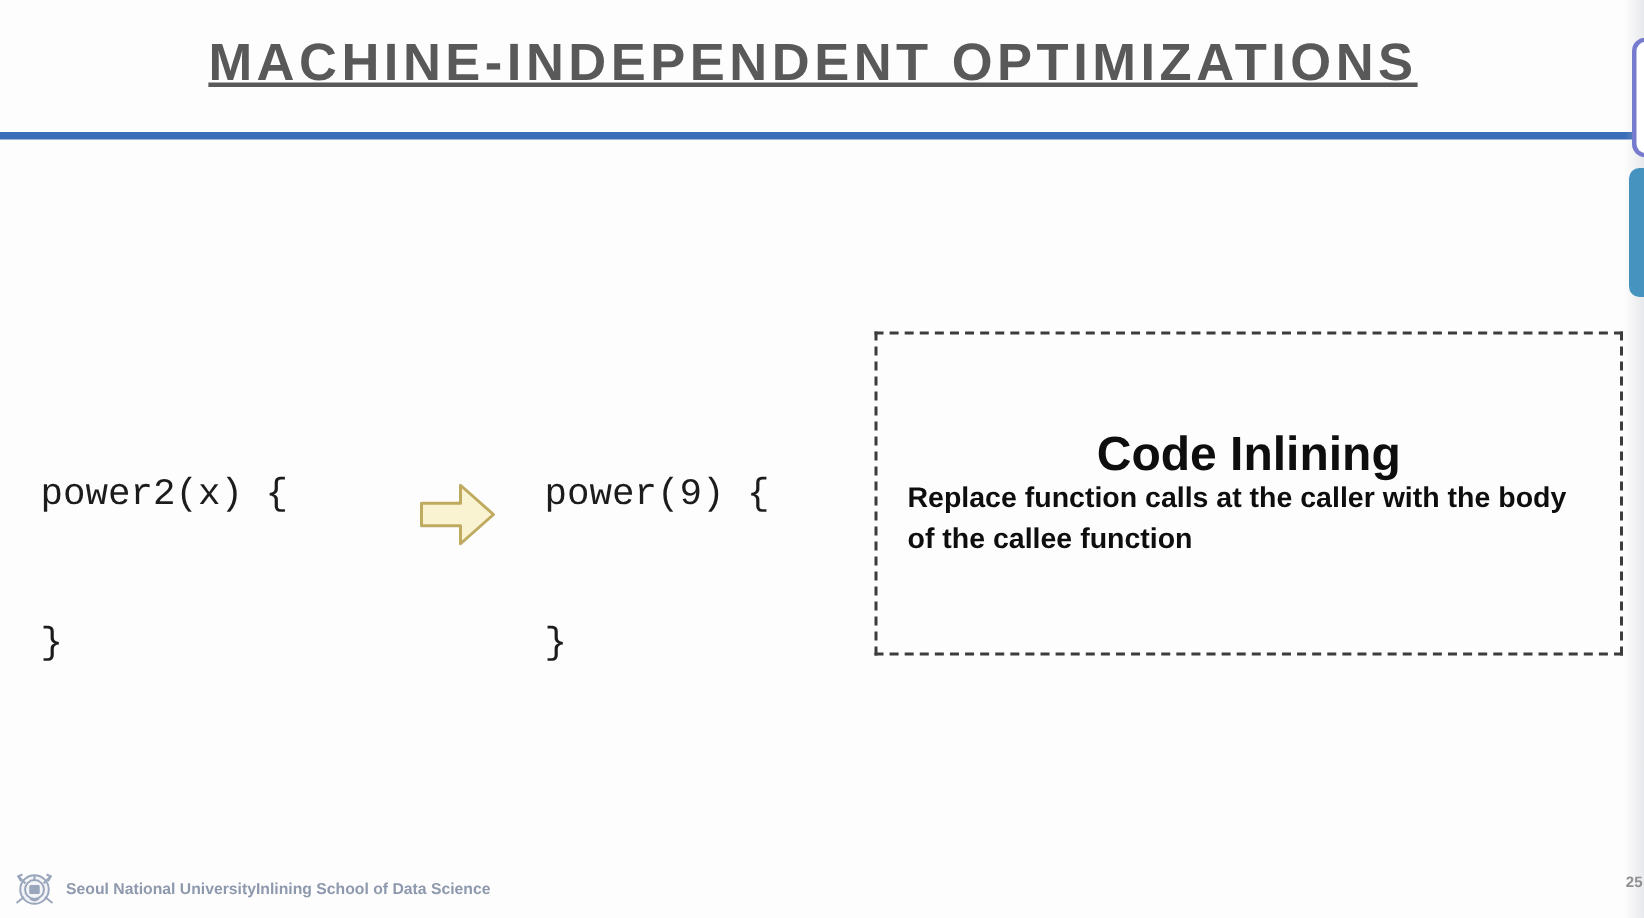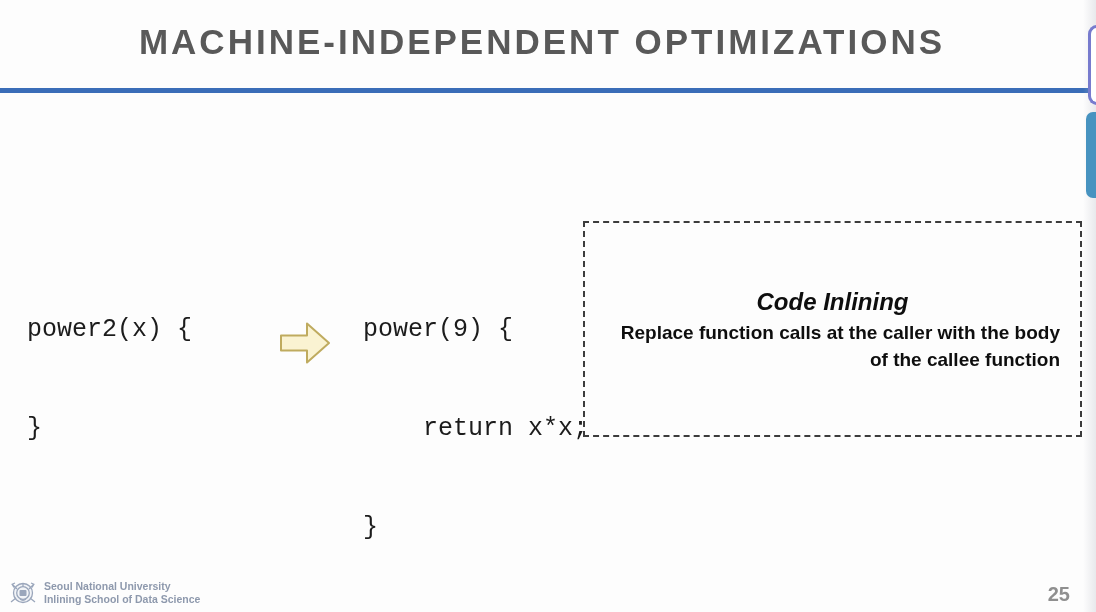--- a/index.html
+++ b/index.html
@@ -3,69 +3,69 @@
 <meta charset="utf-8">
 <style>
   html,body{margin:0;padding:0;background:#e9e9e9;}
   .slide{
     position:relative;width:1096px;height:612px;background:#fdfdfd;
     overflow:hidden;font-family:"Liberation Sans",sans-serif;
   }
   
   .title{
     position:absolute;top:22px;left:0;width:1084px;text-align:center;
-    font-size:35px;font-weight:bold;letter-spacing:3px;color:#595959;
+    font-size:35px;font-weight:bold;letter-spacing:3px;color:#595959;text-decoration:underline;
   }
   .divider{
     position:absolute;top:88px;left:0;width:1092px;height:5px;background:#3a6db8;
   }
   
   .code{
     position:absolute;top:247px;font-family:"Liberation Mono",monospace;
     font-size:25px;line-height:33px;color:#1c1c1c;white-space:pre;
   }
   .code-before{left:27px;}
   .code-after{left:363px;}
   
   .arrow{position:absolute;left:278px;top:319px;width:54px;height:48px;}
   
   .callout{
     position:absolute;left:583px;top:221px;width:499px;height:216px;
     border:2px dashed #3c3c3c;box-sizing:border-box;
     display:flex;flex-direction:column;align-items:center;justify-content:center;
   }
-  .callout-title{font-size:24px;font-weight:bold;color:#0e0e0e;line-height:34px;font-style:italic;}
+  .callout-title{font-size:32px;font-weight:bold;color:#0e0e0e;line-height:34px;}
   .callout-body{
     font-size:19px;font-weight:bold;color:#0e0e0e;line-height:27px;
-    width:455px;text-align:right;
+    width:455px;text-align:left;
   }
   
   .edge-strip{
     position:absolute;right:0;top:0;width:13px;height:612px;
     background:linear-gradient(to right,rgba(210,212,218,0),rgba(198,200,208,0.38));
   }
   .side-tab-outline{
     position:absolute;left:1088px;top:25px;width:12px;height:80px;
     background:#ffffff;border:3px solid #777bce;border-right:none;
     border-radius:9px 0 0 9px;box-sizing:border-box;z-index:5;
   }
   .side-tab-solid{
     position:absolute;left:1086px;top:112px;width:11px;height:86px;
     background:#4793c0;border-radius:7px 0 0 7px;z-index:5;
   }
   
   .footer{
     position:absolute;left:7px;top:576px;display:flex;align-items:center;gap:5px;
   }
-  .footer-text{display:flex;flex-direction:column;justify-content:flex-start;}
+  .footer-text{display:flex;flex-direction:row;justify-content:flex-start;}
   .footer-line{
     font-size:10.5px;font-weight:bold;color:#8e99ad;line-height:13px;
   }
   .page-number{
-    position:absolute;right:26px;top:583px;font-size:20px;font-weight:bold;color:#8f8f8f;
+    position:absolute;right:1px;top:583px;font-size:10px;font-weight:bold;color:#8f8f8f;
   }
 </style>
 </head>
 <body>
 
 <div class="slide">
 
   <div class="title">MACHINE-INDEPENDENT OPTIMIZATIONS</div>
   <div class="divider"></div>
 
@@ -74,21 +74,20 @@
     <div>}</div>
     
   </div>
 
   <svg class="arrow" viewBox="0 0 54 48">
     <path d="M3 16.5 L29 16.5 L29 4.5 L51 24 L29 43.5 L29 31.5 L3 31.5 Z" fill="#faf3d2" stroke="#bfab5f" stroke-width="2" stroke-linejoin="round"></path>
   </svg>
 
   <div class="code code-after">
     <div>power(9) {</div>
-    <div>    return x*x;</div>
     <div>}</div>
     
   </div>
 
   <div class="callout">
     <div class="callout-title">Code Inlining</div>
     <div class="callout-body">Replace function calls at the caller with the body of the callee function</div>
   </div>
 
   <div class="edge-strip"></div>

